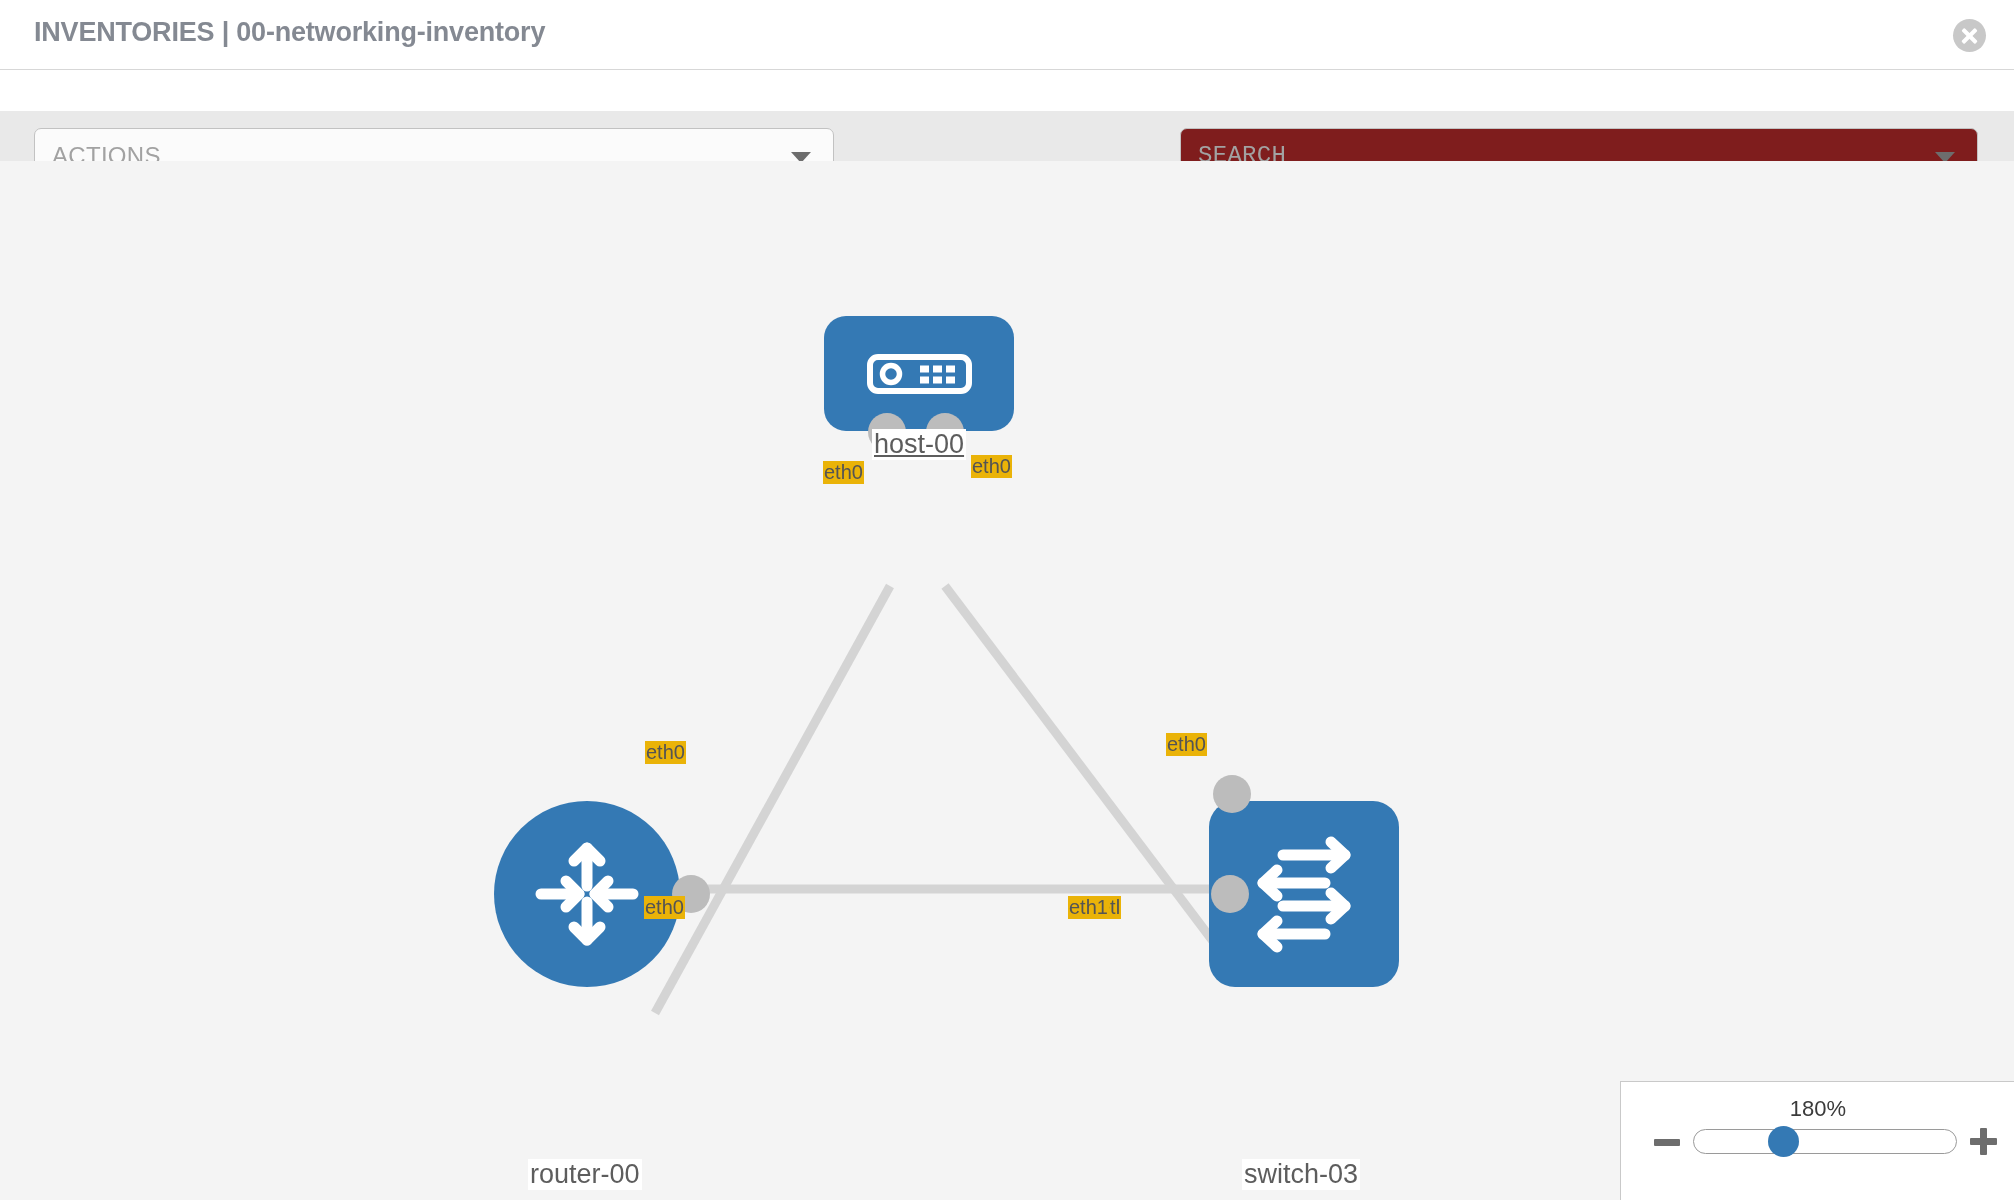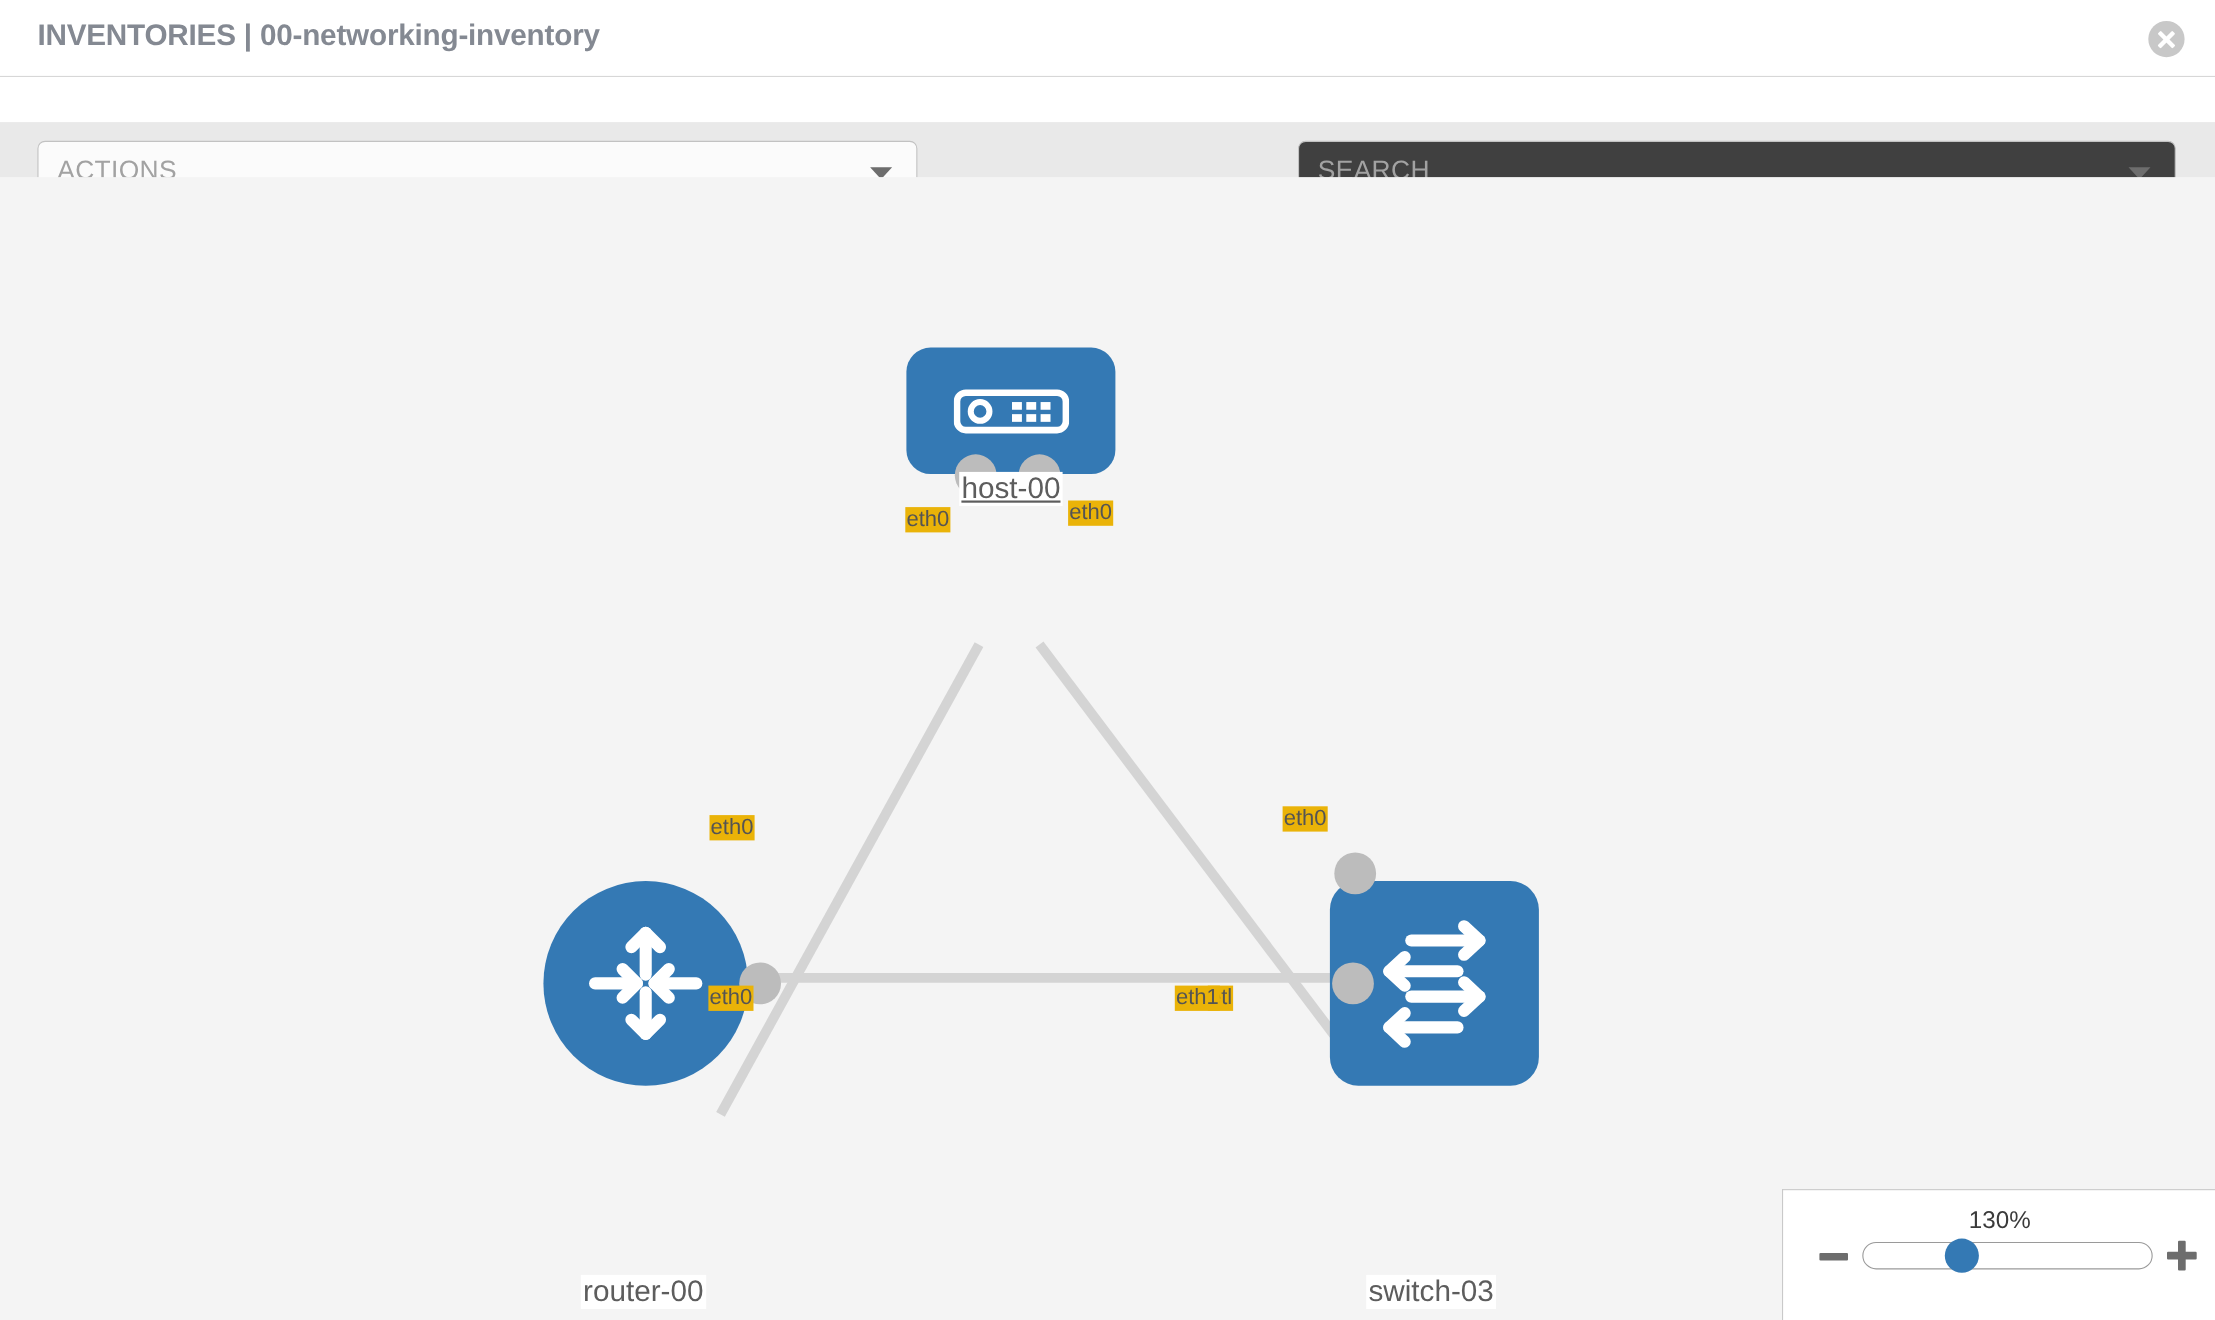--- a/index.html
+++ b/index.html
@@ -71,23 +71,24 @@
     position: absolute; top: 88px;
     width: 44px; height: 44px;
     cursor: pointer;
   }
   #wrench-ic { left: 1043px; }
   #key-ic    { left: 1113px; }
 
   .search-select {
     position: absolute; left: 1180px; top: 17px;
     width: 798px; height: 54px;
-    background: #404040;
+    background: #7f1d1d;
     border: 1px solid #c2c2c2;
     border-radius: 7px;
+    font-family: Liberation Mono, monospace;
   }
   .search-label {
     position: absolute; left: 17px; top: 13px;
     font-size: 24px; color: #a2a2a2;
     letter-spacing: 0.3px;
   }
 
   
   .canvas {
     position: absolute; top: 161px; left: 0;
@@ -277,18 +278,18 @@
   <div class="connector" style="left:1211px; top:714px;"></div>
   <div class="connector" style="left:1213px; top:614px;"></div>
   <div class="node-label" style="left:1242px; top:998px;">switch-03</div>
   <div class="port-label" style="left:1098px; top:735px;">etl</div>
   <div class="port-label" style="left:1068px; top:735px;">eth1</div>
   <div class="port-label" style="left:1166px; top:572px;">eth0</div>
 
 </div>
 
 <div class="zoom-panel">
-  <div class="zoom-value">130%</div>
+  <div class="zoom-value">180%</div>
   <div class="zoom-minus"></div>
   <div class="zoom-track"></div>
   <div class="zoom-thumb"></div>
   <div class="zoom-plus"></div>
 </div>
 
 </body></html>

